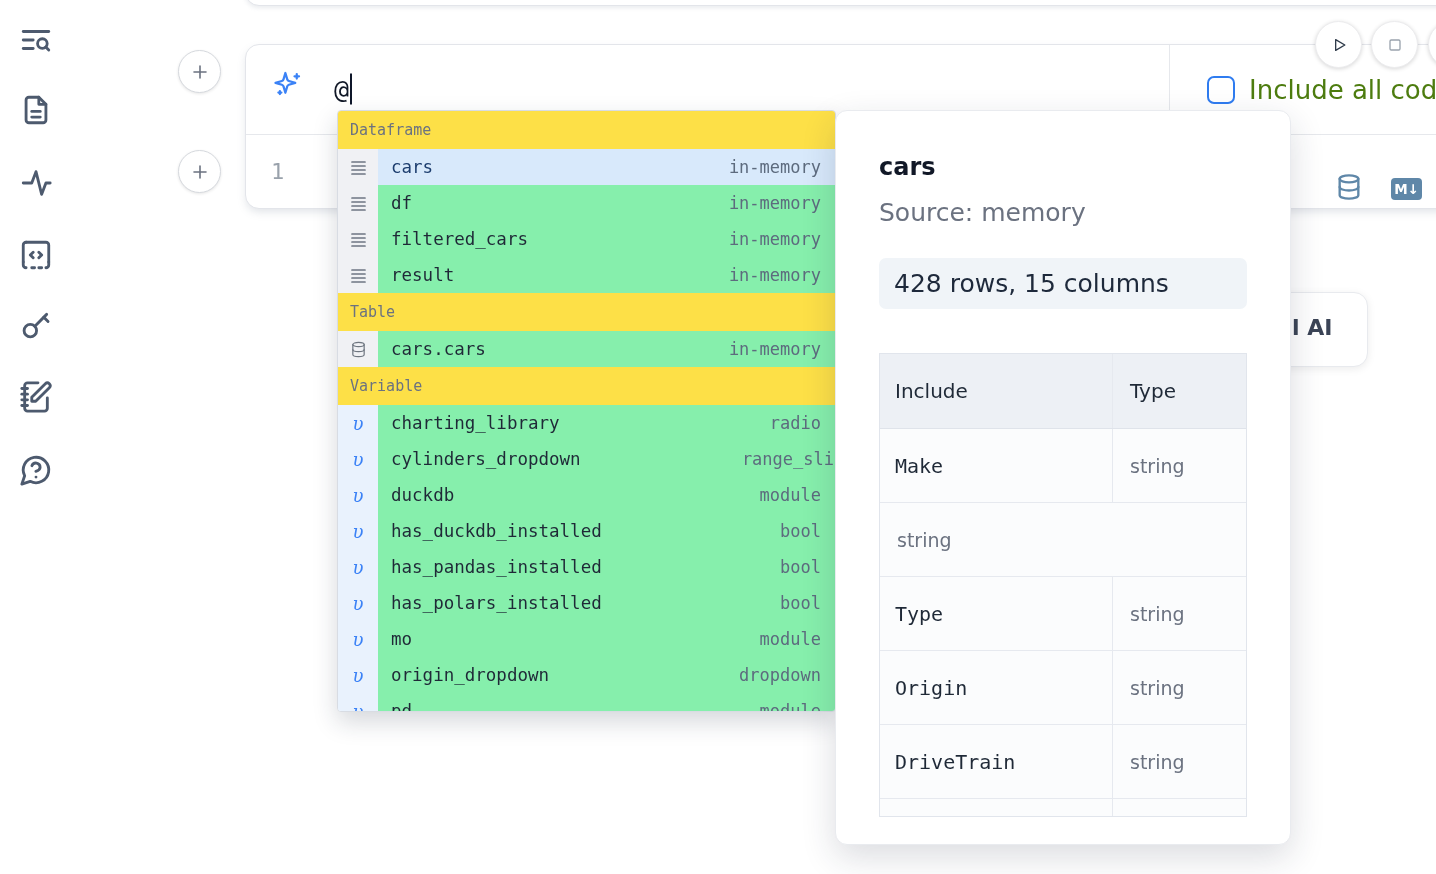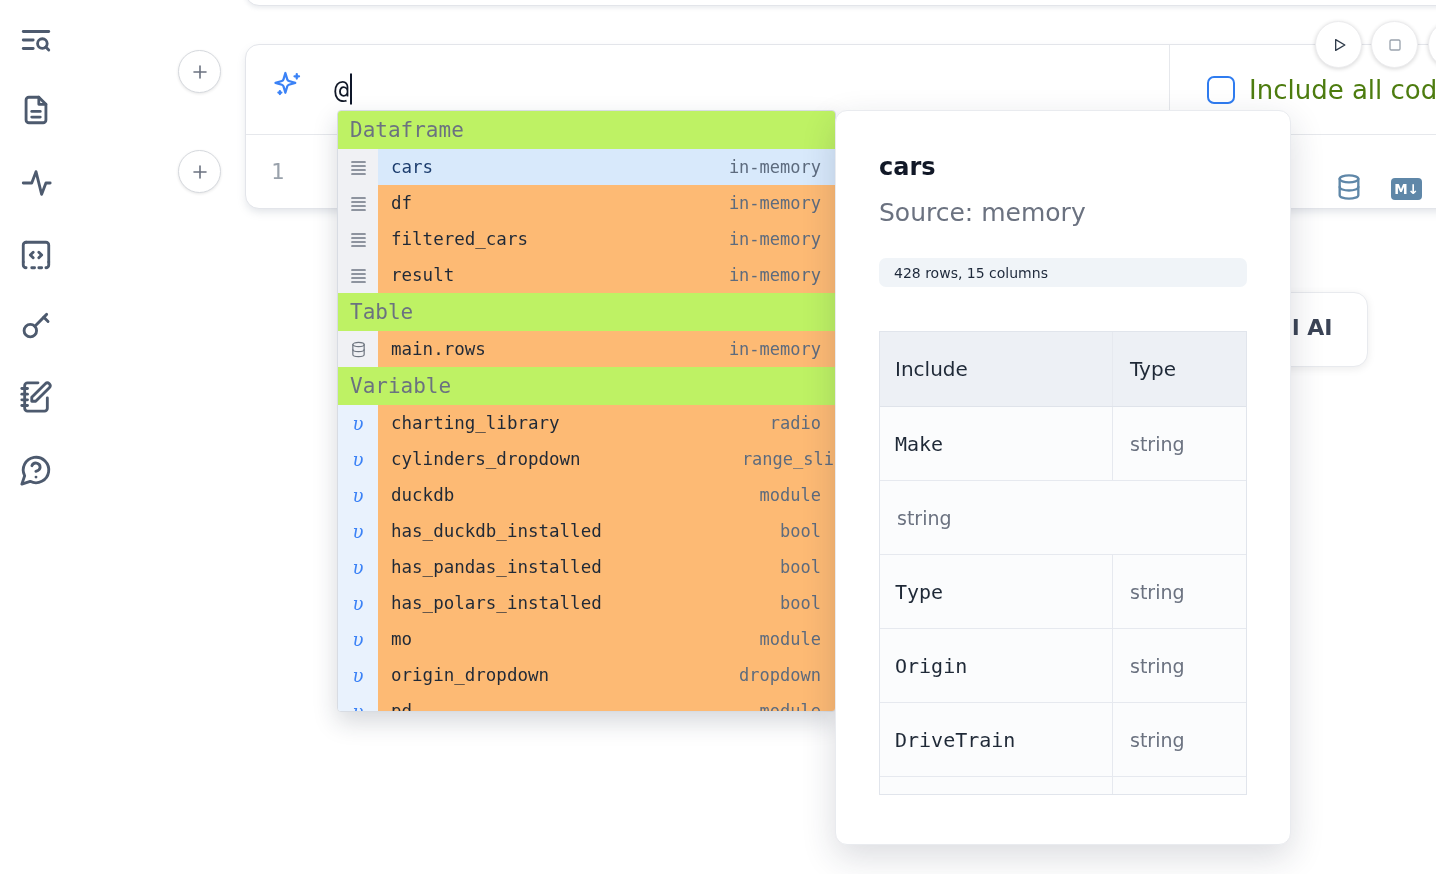--- a/index.html
+++ b/index.html
@@ -52,43 +52,43 @@
 
   
   .ai-card{position:absolute;left:1150px;top:292px;width:216px;height:73px;background:#fff;border:1px solid #e8eaee;
     border-radius:14px;box-shadow:0 2px 8px rgba(0,0,0,.08);z-index:40;cursor:pointer;}
   .ai-card span{position:absolute;left:141px;top:22px;font-weight:bold;font-size:22px;color:#3b4456;}
 
   
   .dropdown{position:absolute;left:337px;top:110px;width:497px;height:600px;background:#fff;
     border:1px solid #d8dce3;border-radius:4px;overflow:hidden;z-index:50;
     box-shadow:0 10px 25px rgba(30,40,60,.18);}
-  .dd-header{height:38px;line-height:38px;background:#bef264;color:#6b7280;font-size:21px;padding-left:12px;}
+  .dd-header{height:38px;line-height:38px;background:#fde047;color:#6b7280;font-size:15px;padding-left:12px;}
   .dd-item{height:36px;display:flex;align-items:stretch;cursor:pointer;}
   .dd-gutter{width:40px;flex:none;display:flex;align-items:center;justify-content:center;}
   .gut-gray{background:#f0f1f4;}
   .gut-blue{background:#e9f2fd;}
-  .dd-content{flex:1;display:flex;align-items:center;justify-content:space-between;padding:0 14px 0 13px;background:#fdba74;}
+  .dd-content{flex:1;display:flex;align-items:center;justify-content:space-between;padding:0 14px 0 13px;background:#86efac;}
   .dd-content.selected{background:#d8e9fb;}
   .dd-name{font-size:17.5px;color:#1f2937;}
   .dd-content.selected .dd-name{color:#1c3d6e;}
   .dd-type{font-size:17px;color:#5d6b7e;white-space:nowrap;}
   .dd-type.clipright{margin-right:-13px;}
   .df-icon svg{width:17px;height:15px;stroke:#6d7683;stroke-width:1.7;stroke-linecap:round;}
   .tbl-icon svg{width:17px;height:17px;stroke:#6f7680;fill:none;stroke-width:1.7;stroke-linecap:round;stroke-linejoin:round;}
   .var-glyph{font-family:"DejaVu Serif",serif;font-style:italic;font-size:18px;color:#3b82f6;}
 
   
   .preview{position:absolute;left:835px;top:110px;width:456px;height:735px;background:#fff;
     border:1px solid #e9ebef;border-radius:12px;z-index:60;box-shadow:0 12px 34px rgba(30,40,60,.16);
     box-sizing:border-box;padding:42px 43px 0 43px;overflow:hidden;}
   .pv-title{font-size:24px;font-weight:bold;color:#111827;}
   .pv-source{margin-top:17px;font-size:25px;color:#6b7280;}
-  .pv-badge{margin-top:31px;width:368px;height:29px;background:#f0f4f8;border-radius:7px;
-    display:flex;align-items:center;padding-left:15px;box-sizing:border-box;font-size:14px;color:#1e293b;}
+  .pv-badge{margin-top:31px;width:368px;height:51px;background:#f0f4f8;border-radius:7px;
+    display:flex;align-items:center;padding-left:15px;box-sizing:border-box;font-size:25px;color:#1e293b;}
   .pv-table{margin-top:44px;width:368px;height:464px;overflow:hidden;border:1px solid #e1e5ec;box-sizing:border-box;}
   .pv-tr{display:flex;border-bottom:1px solid #e6e9ef;background:#fbfcfd;}
   .pv-tr.head{background:#edf0f5;border-bottom:1px solid #dfe3ea;}
   .pv-c1{width:233px;box-sizing:border-box;padding-left:15px;border-right:1px solid #e6e9ef;display:flex;align-items:center;}
   .pv-c2{flex:1;box-sizing:border-box;padding-left:17px;display:flex;align-items:center;}
   .pv-tr.head>div{height:74px;}
   .pv-tr.body>div{height:73px;}
   .pv-h{font-size:20px;color:#1f2937;}
   .pv-col{font-size:20px;color:#1f2937;}
   .pv-type{font-size:19px;color:#6b7280;}
@@ -257,21 +257,21 @@
 
     <div class="dd-item">
       <div class="dd-gutter gut-gray tbl-icon">
         <svg viewBox="0 0 24 24">
           <ellipse cx="12" cy="5" rx="8" ry="3"></ellipse>
           <path d="M4 5v14c0 1.7 3.6 3 8 3s8-1.3 8-3V5"></path>
           <path d="M4 12c0 1.7 3.6 3 8 3s8-1.3 8-3"></path>
         </svg>
       </div>
       <div class="dd-content">
-        <span class="dd-name">main.rows</span>
+        <span class="dd-name">cars.cars</span>
         <span class="dd-type">in-memory</span>
       </div>
     </div>
 
   <div class="dd-header">Variable</div>
 
     <div class="dd-item">
       <div class="dd-gutter gut-blue">
         <span class="var-glyph">υ</span>
       </div>

